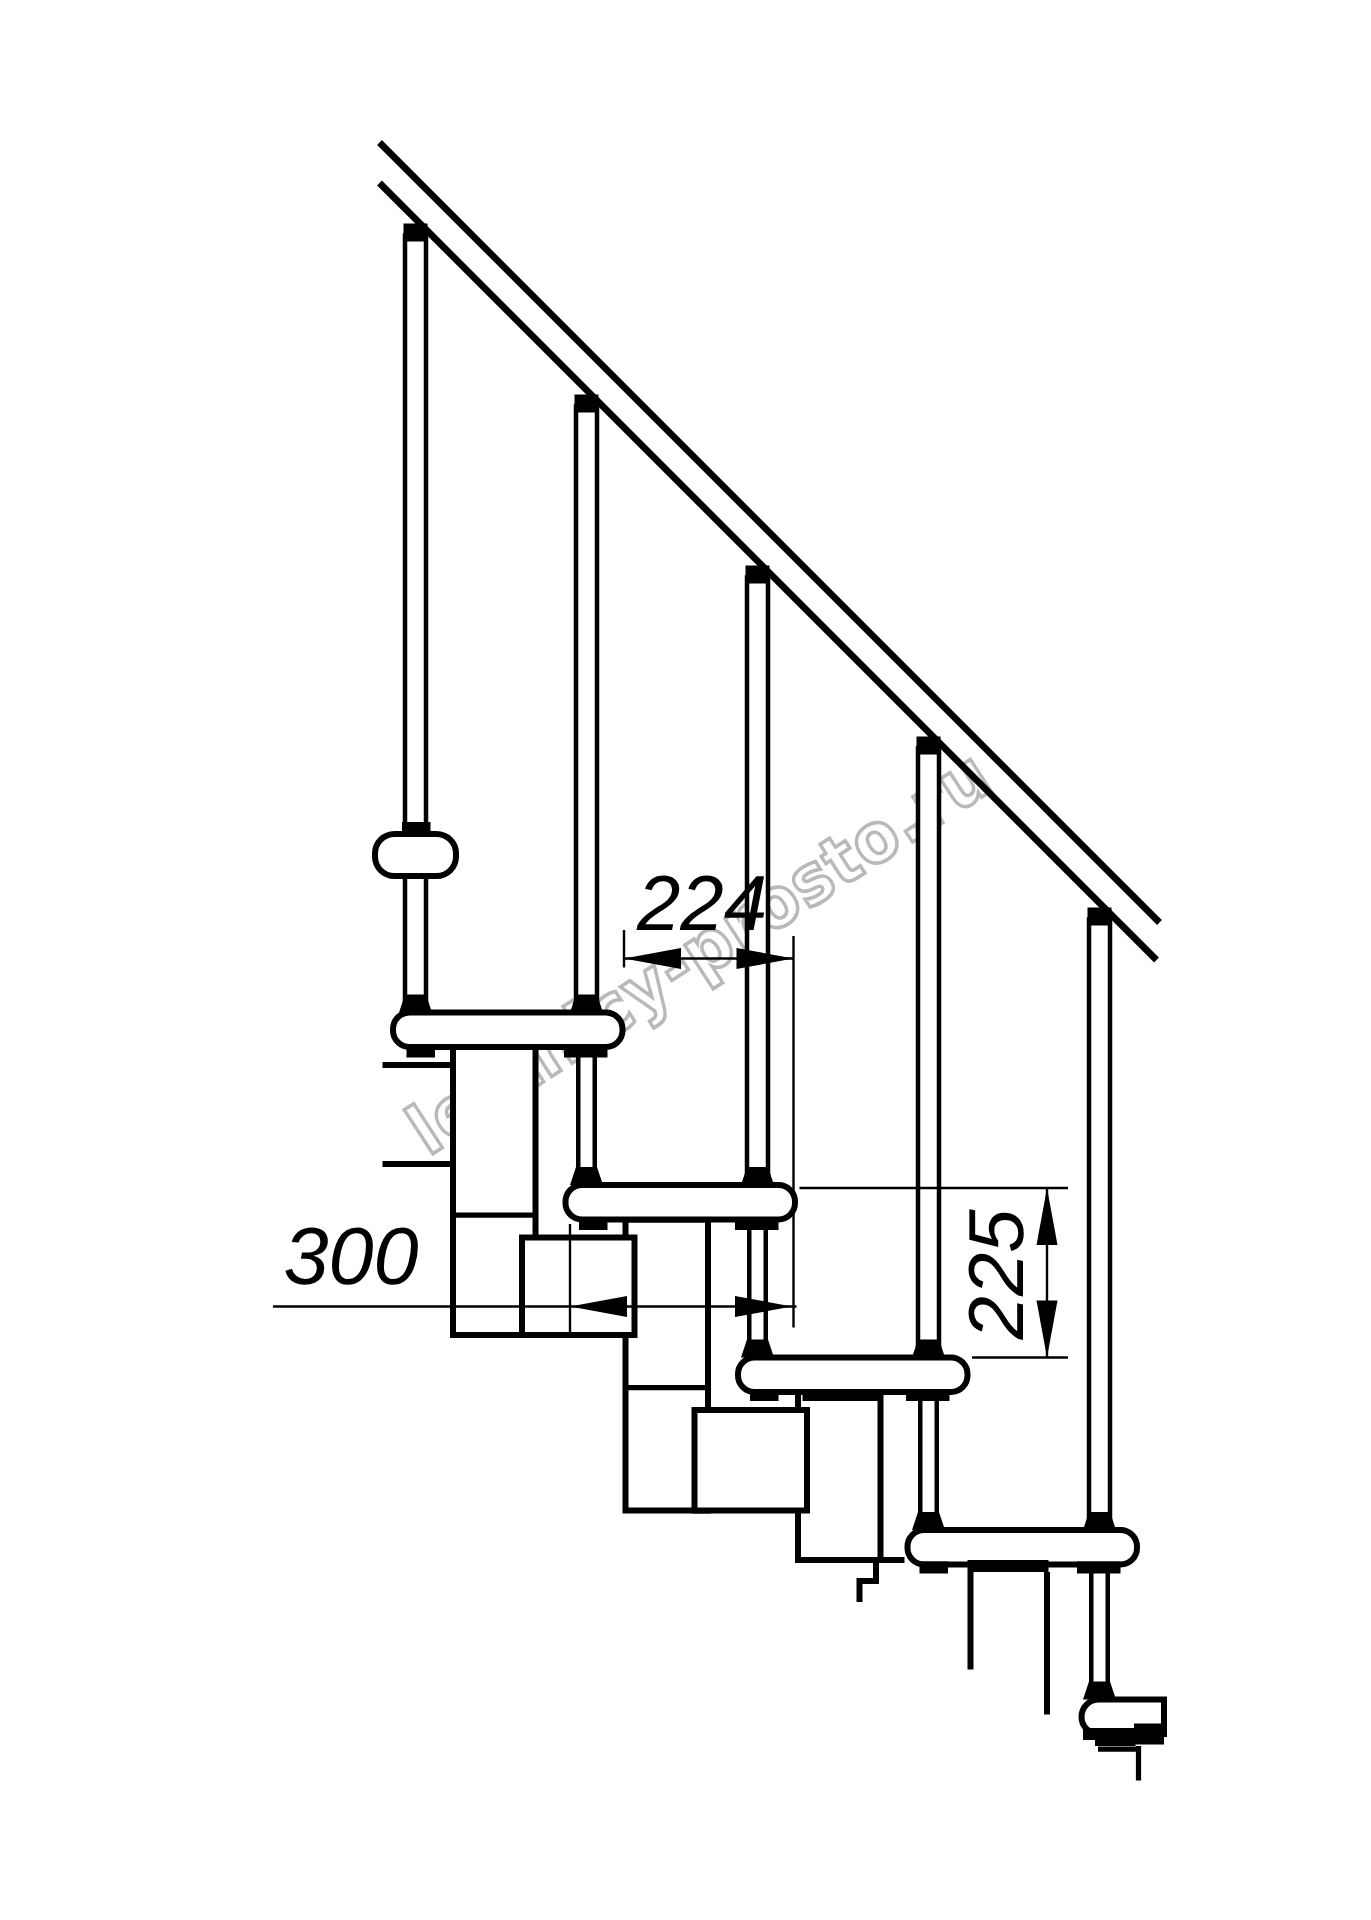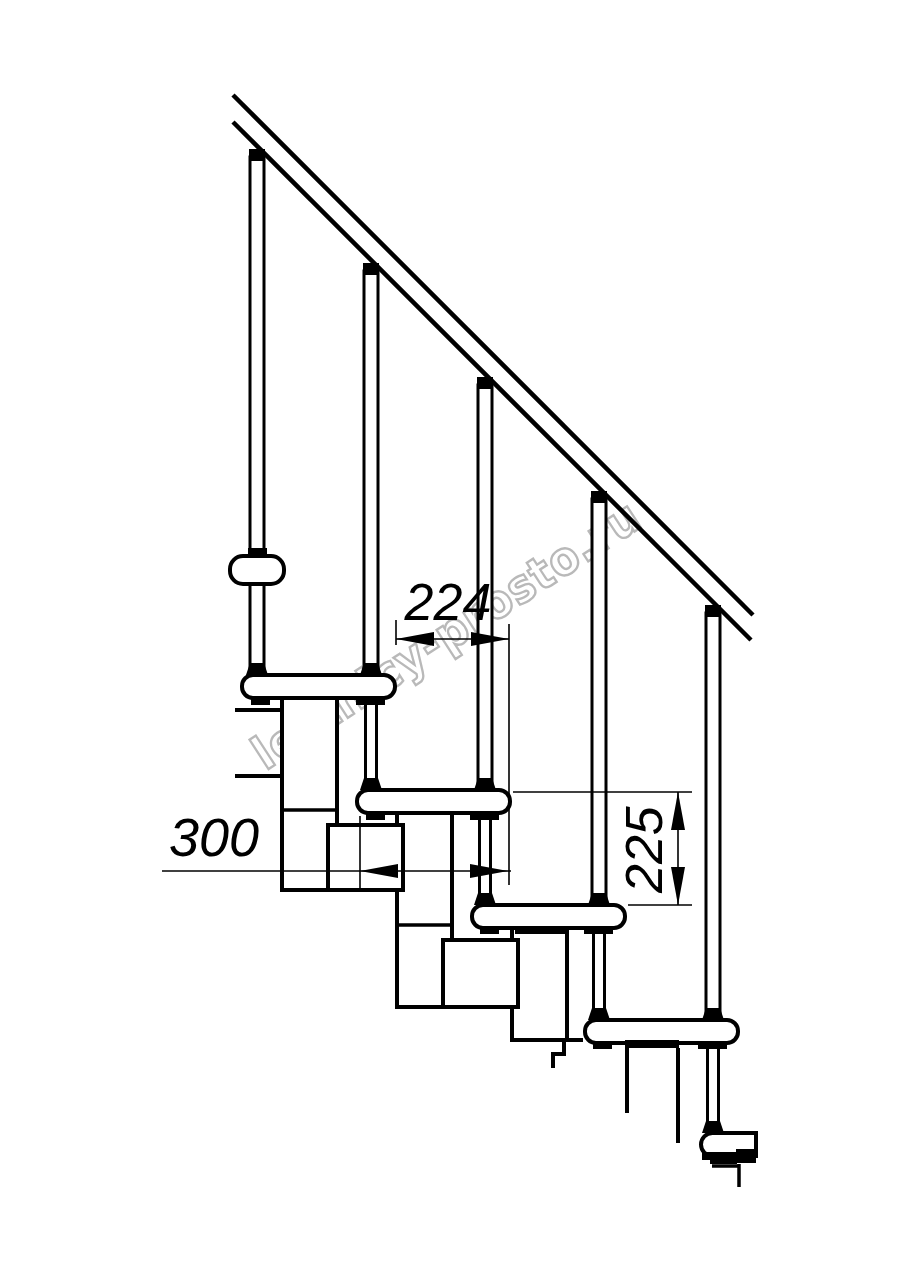--- a/index.html
+++ b/index.html
@@ -1,17 +1,17 @@
 <!DOCTYPE html>
 <html><head>
 <meta charset="utf-8">
 <style>
   html,body{margin:0;padding:0;background:#ffffff;}
   .page{position:relative;width:796px;height:1280px;background:#ffffff;overflow:hidden;
-        font-family:"Liberation Sans",sans-serif;}
+        font-family:"Liberation Sans",sans-serif;padding-left:20px;}
   svg{display:block;}
   .dim-text{font-family:"Liberation Sans",sans-serif;font-style:italic;font-weight:400;
             fill:#000000;}
   .wm{font-family:"DejaVu Sans",sans-serif;font-weight:bold;fill:#ffffff;opacity:0.9;}
 </style>
 </head>
 <body>
 
 <div class="page">
 <svg width="914" height="1280" viewBox="0 0 914 1280" xmlns="http://www.w3.org/2000/svg">

